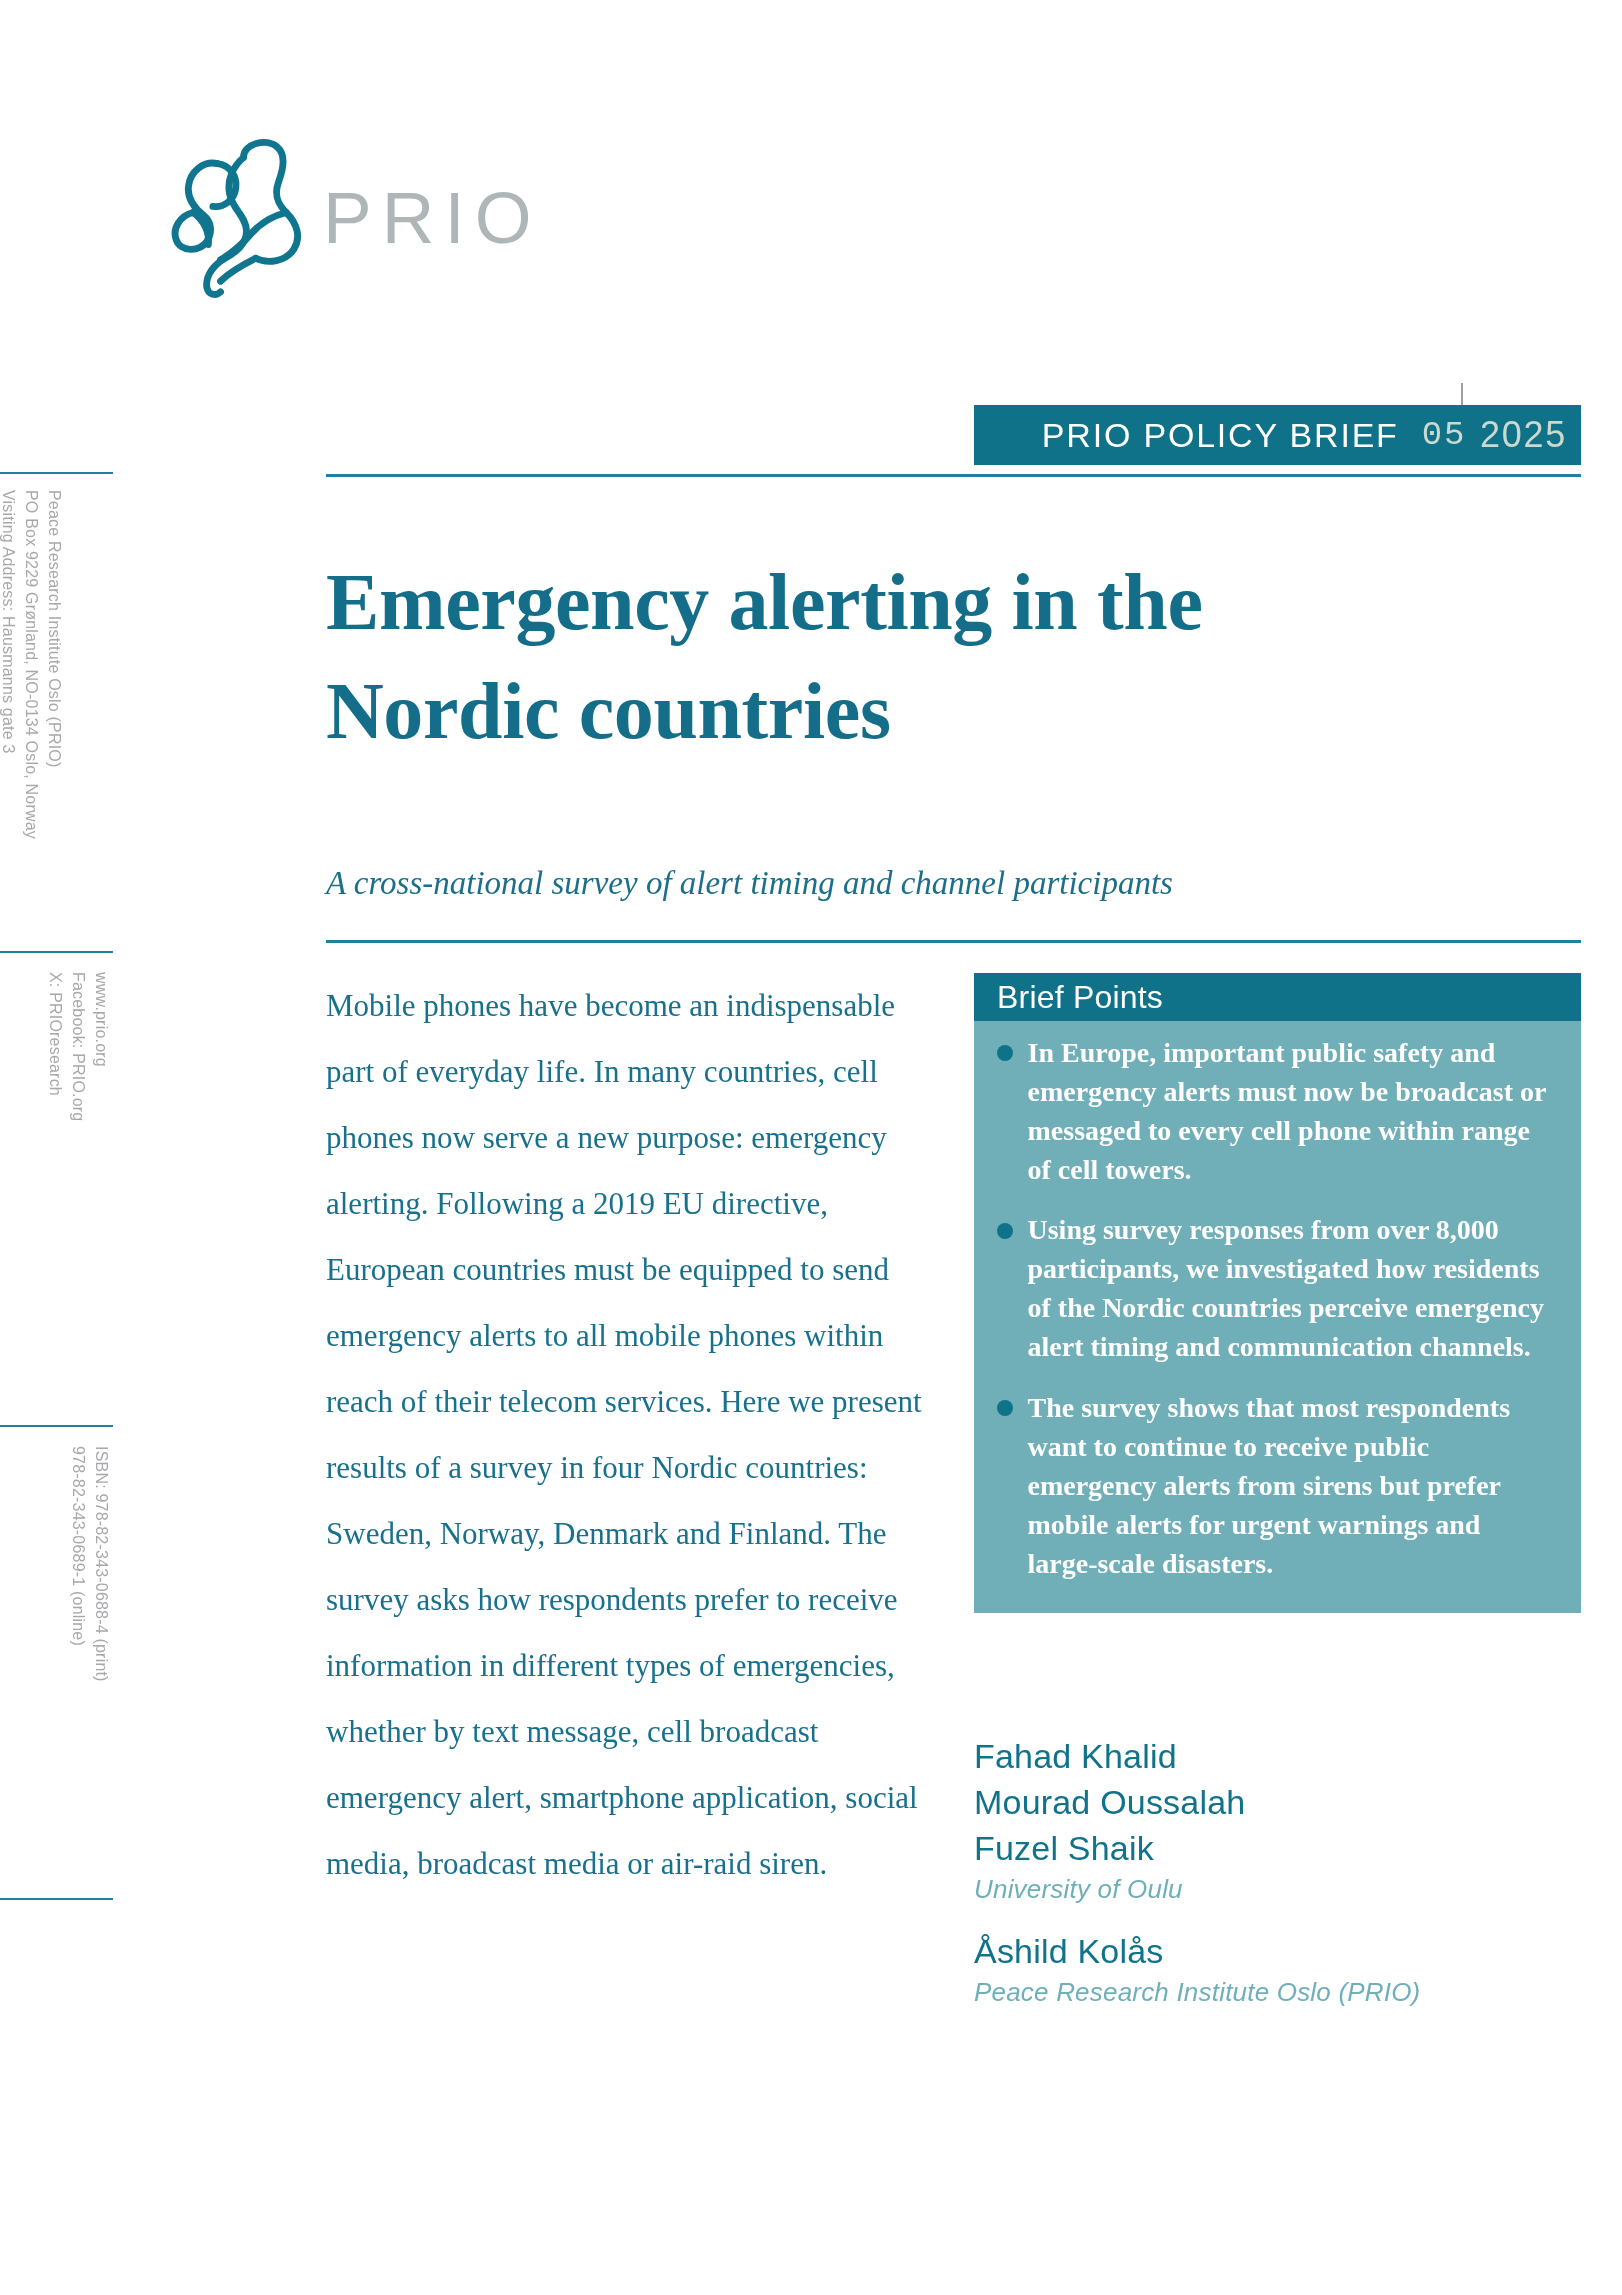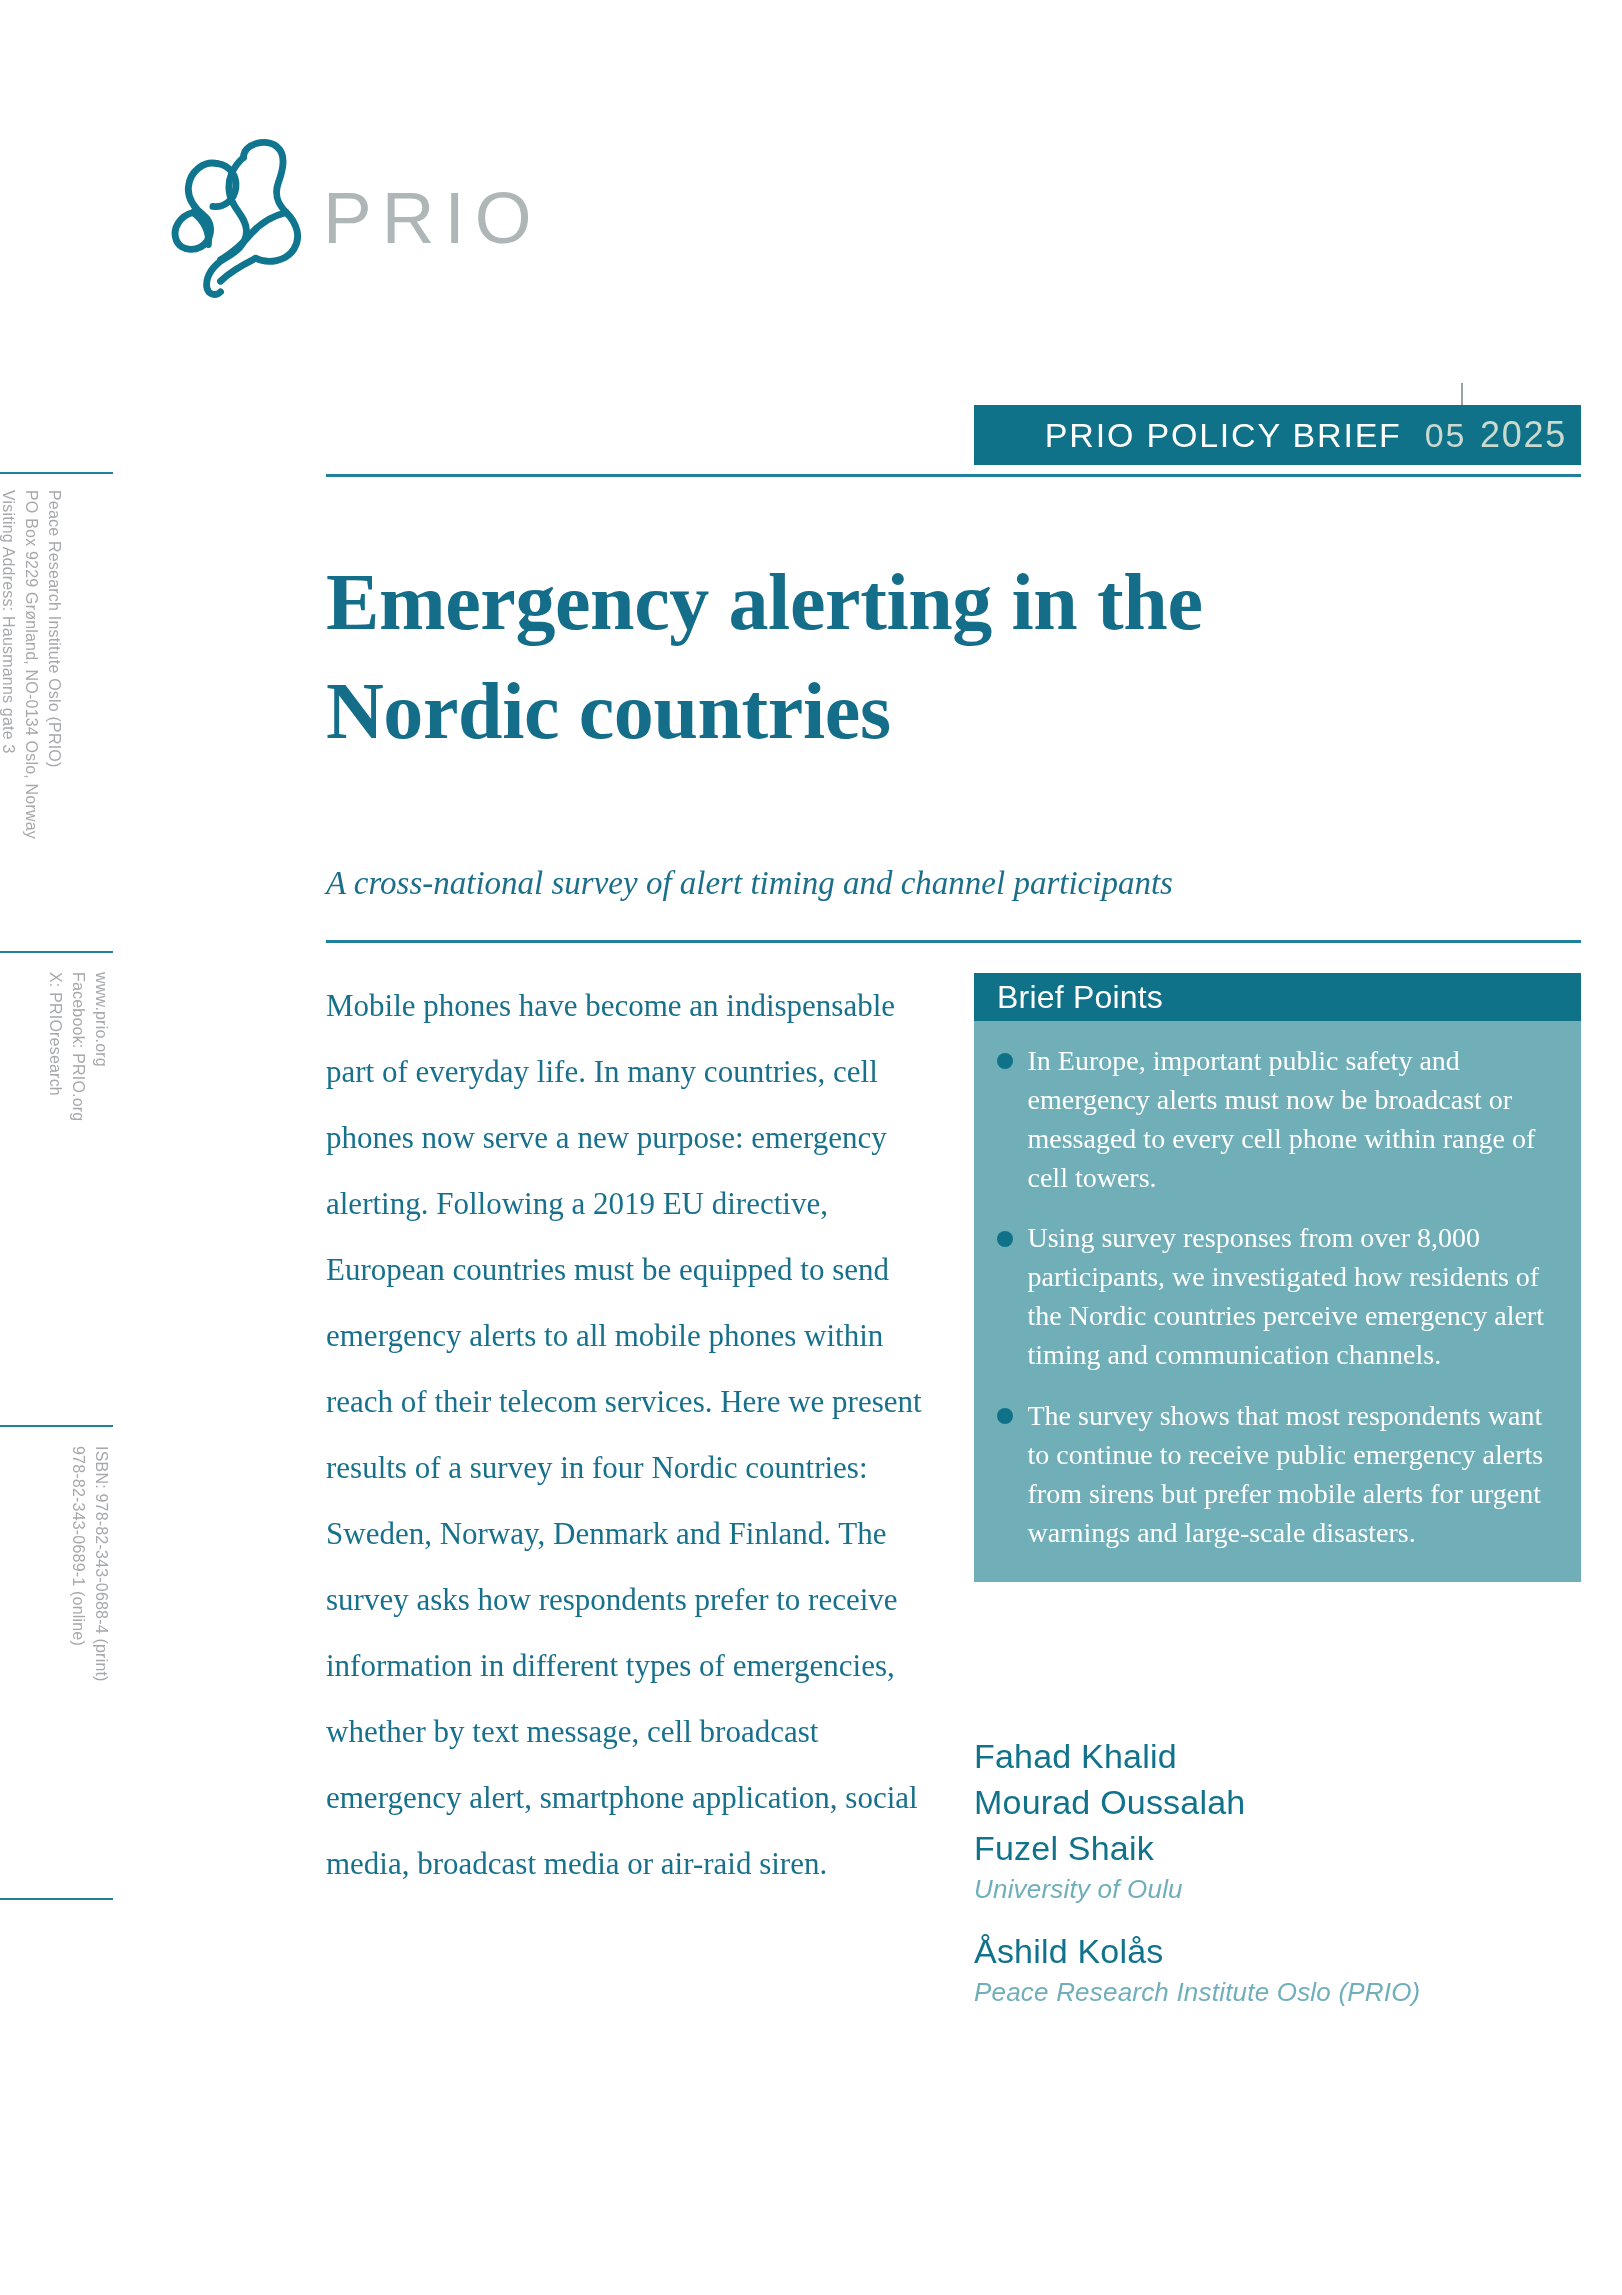--- a/index.html
+++ b/index.html
@@ -95,20 +95,21 @@
     letter-spacing: 1.8px;
     font-weight: 400;
     white-space: nowrap;
   }
   #banner-issue {
     font-size: 34px;
     letter-spacing: 1.8px;
     color: #CBD9CF;
     margin-left: 23px;
     white-space: nowrap;
+    font-family: Liberation Mono, monospace;
   }
   #banner-year {
     font-size: 36px;
     letter-spacing: 1.8px;
     color: #CBD9CF;
     margin-left: 13.8px;
     white-space: nowrap;
   }
   #banner-divider {
     position: absolute;
@@ -183,22 +184,23 @@
     height: 48px;
     display: flex;
     align-items: center;
     padding-left: 23px;
     box-sizing: border-box;
     font-size: 32px;
     letter-spacing: 0.2px;
   }
   #brief-body {
     background: #71AFB8;
-    padding: 20px 26px 26px 23px;
+    padding: 12px 26px 26px 23px;
     box-sizing: border-box;
+    font-weight: bold;
   }
   .brief-item {
     display: flex;
     align-items: flex-start;
     margin-bottom: 21.4px;
   }
   .brief-item:last-child { margin-bottom: 4.6px; }
   .brief-bullet {
     flex: 0 0 auto;
     width: 16px;

